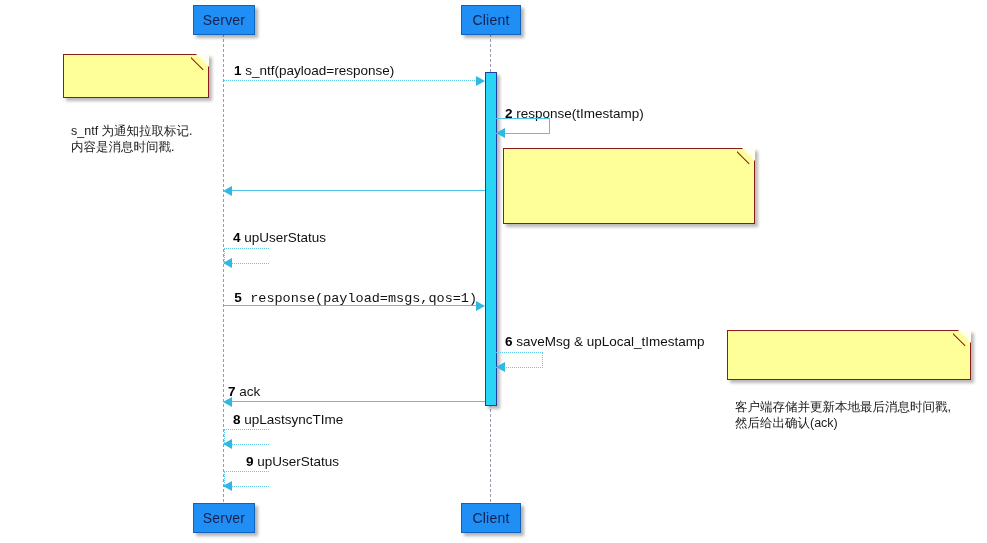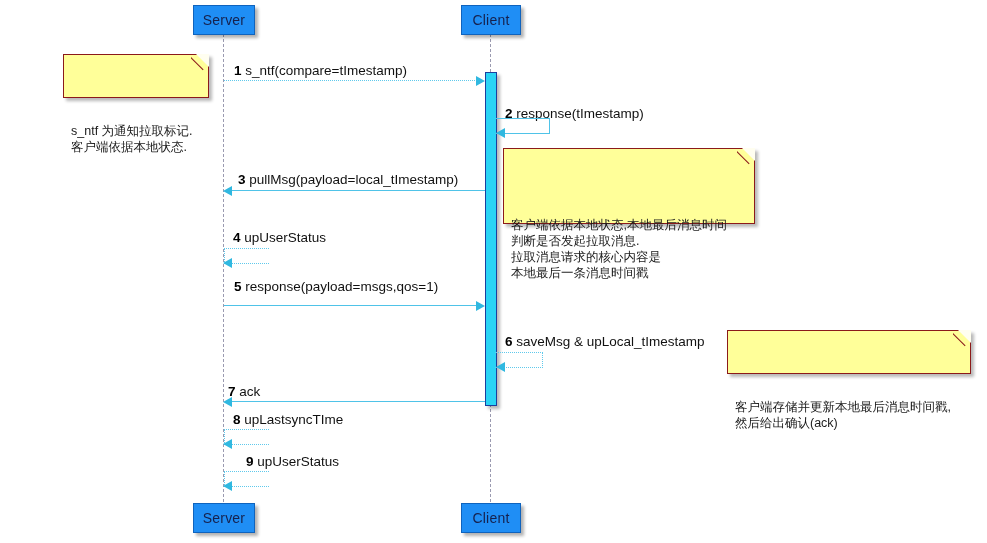--- a/index.html
+++ b/index.html
@@ -166,78 +166,70 @@
   <div class="participant" style="left:193px; top:5px; width:60px;">Server</div>
   <div class="participant" style="left:461px; top:5px; width:58px;">Client</div>
 
   <div class="participant" style="left:193px; top:503px; width:60px;">Server</div>
   <div class="participant" style="left:461px; top:503px; width:58px;">Client</div>
 
   <div class="activation" style="left:485px; top:72px; width:10px; height:332px;"></div>
 
   <div class="msg-label" style="left:234px; top:64px;">
     <span class="num">1</span>
-    <span>s_ntf(compare=tImestamp)</span>
+    <span>s_ntf(payload=response)</span>
   </div>
   <div class="msg-line dotted" style="left:224px; top:80px; width:253px;"></div>
   <div class="arrow right" style="left:476px; top:76px;"></div>
 
   <div class="msg-label" style="left:505px; top:107px;">
     <span class="num">2</span>
     <span>response(tImestamp)</span>
   </div>
   <div class="selfloop" style="left:495px; top:118px; width:54px; height:14px;"></div>
   <div class="arrow left" style="left:496px; top:128px;"></div>
 
   <div class="note" style="left:63px; top:54px; width:146px; height:44px;">
     <div class="fold"></div>
     <div class="foldline"></div>
     <div class="note-text">s_ntf 为通知拉取标记.
-客户端依据本地状态.</div>
+内容是消息时间戳.</div>
   </div>
 
   <div class="note" style="left:503px; top:148px; width:252px; height:76px;">
     <div class="fold"></div>
     <div class="foldline"></div>
-    <div class="note-text">客户端依据本地状态,本地最后消息时间
-判断是否发起拉取消息.
-拉取消息请求的核心内容是
-本地最后一条消息时间戳</div>
-  </div>
-
-  <div class="msg-label" style="left:238px; top:173px;">
-    <span class="num">3</span>
-    <span>pullMsg(payload=local_tImestamp)</span>
-  </div>
+  </div>
+
   <div class="msg-line solid" style="left:232px; top:190px; width:253px;"></div>
   <div class="arrow left" style="left:223px; top:186px;"></div>
 
   <div class="msg-label" style="left:233px; top:231px;">
     <span class="num">4</span>
     <span>upUserStatus</span>
   </div>
   <div class="selfloop leftside dotted" style="left:224px; top:248px; width:44px; height:14px;"></div>
   <div class="arrow left" style="left:223px; top:258px;"></div>
 
 
-  <div class="msg-label" style="left:234px; top:280px;">
+  <div class="msg-label" style="left:234px; top:292px;font-family:Liberation Mono, monospace;">
     <span class="num">5</span>
     <span>response(payload=msgs,qos=1)</span>
   </div>
   <div class="msg-line solid" style="left:224px; top:305px; width:253px;"></div>
   <div class="arrow right" style="left:476px; top:301px;"></div>
 
   <div class="msg-label" style="left:505px; top:335px;text-align:center;">
     <span class="num">6</span>
     <span>saveMsg &amp; upLocal_tImestamp</span>
   </div>
   <div class="selfloop dotted" style="left:495px; top:352px; width:47px; height:14px;"></div>
   <div class="arrow left" style="left:496px; top:362px;"></div>
 
-  <div class="note" style="left:727px; top:330px; width:244px; height:44px;">
+  <div class="note" style="left:727px; top:330px; width:244px; height:50px;">
     <div class="fold"></div>
     <div class="foldline"></div>
     <div class="note-text">客户端存储并更新本地最后消息时间戳,
 然后给出确认(ack)</div>
   </div>
 
   <div class="msg-label" style="left:228px; top:385px;">
     <span class="num">7</span>
     <span>ack</span>
   </div>

